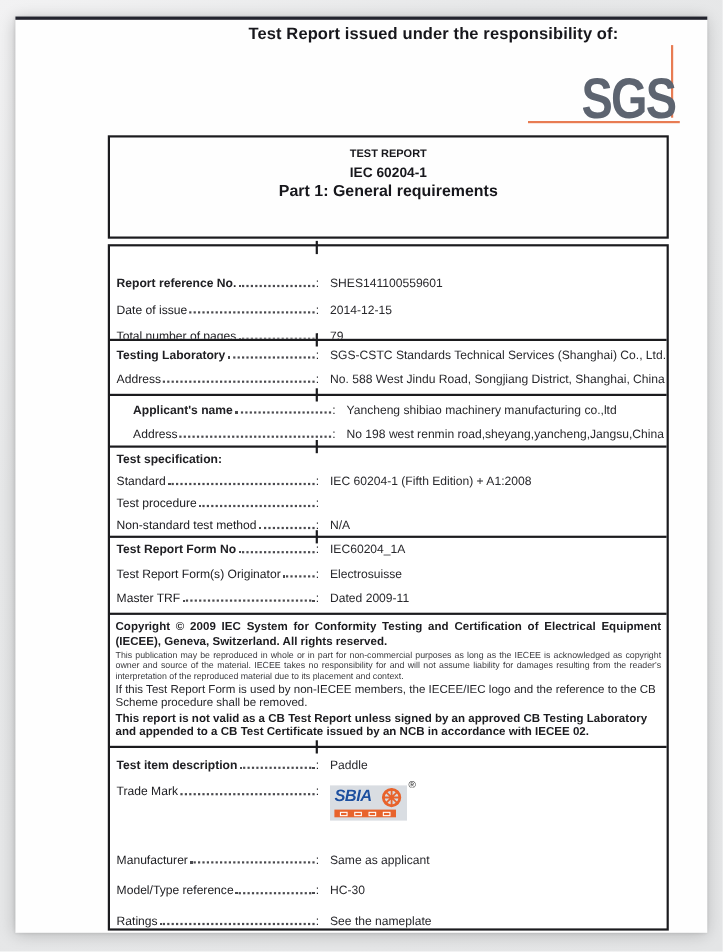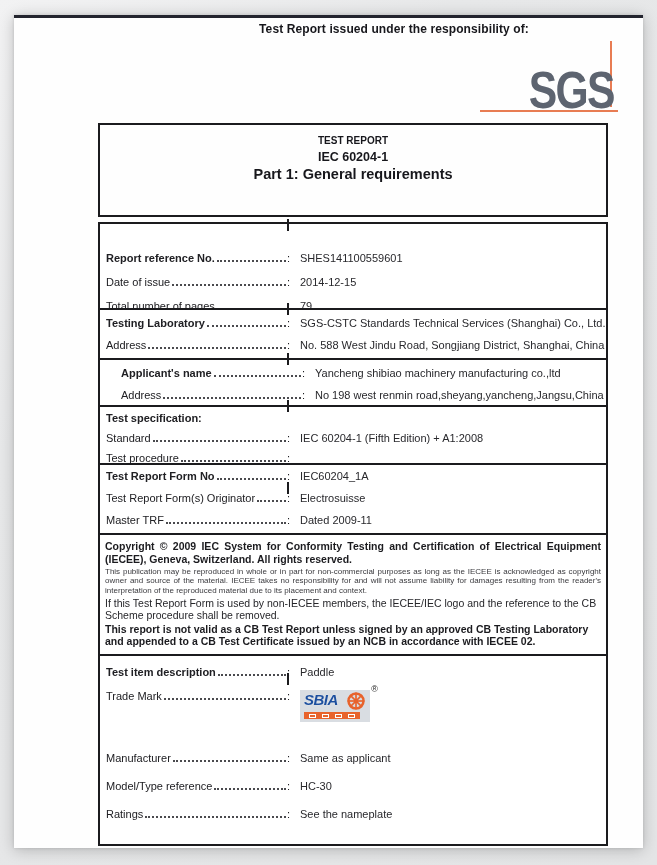--- a/index.html
+++ b/index.html
@@ -12,21 +12,21 @@
   }
   .page{
     position:absolute;left:14px;top:15px;width:629px;height:833px;
     background:#fefefe;
     border-top:3px solid #23242e;
     box-shadow:0 2px 14px rgba(0,0,0,.22), 0 0 3px rgba(0,0,0,.12);
     box-sizing:border-box;
   }
   .header-line{
     position:absolute;top:4px;left:120px;width:520px;
-    text-align:center;font-size:12px;font-weight:bold;color:#17171c;
+    text-align:center;font-size:15px;font-weight:bold;color:#17171c;
     letter-spacing:0.1px;
   }
   
   .sgs{position:absolute;top:22px;left:430px;width:180px;height:72px;}
   .sgs-text{
     position:absolute;right:10px;bottom:-4px;
     font-size:52px;font-weight:800;color:#5d6470;line-height:1;
     letter-spacing:-2px;transform:scaleX(.82);transform-origin:right bottom;
   }
   .sgs-hline{position:absolute;left:36px;bottom:0px;width:138px;height:2px;background:#e87c53;}
@@ -51,21 +51,21 @@
   .row{display:flex;align-items:center;padding-left:6px;font-size:11px;}
   .cell-l{width:184px;display:flex;align-items:baseline;flex:none;}
   .lbl{white-space:nowrap;color:#202024;}
   .b{font-weight:bold;}
   .leader{flex:1;border-bottom:2px dotted #4a4a4e;margin:0 1px 3px 2px;min-width:8px;}
   .colon{color:#202024;}
   .cell-v{flex:1;padding-left:10px;color:#28282c;white-space:nowrap;}
   .secA{height:84px;padding-top:22px;} .secA .row{height:24px;}
   .secB{height:50px;padding-top:2px;} .secB .row{height:22px;align-items:center;}
   .secC{height:47px;padding-top:2px;} .secC .row{height:22px;padding-left:21px;}
-  .secD{height:58px;padding-top:1px;} .secD .row{height:20px;}
+  .secD{height:82px;padding-top:1px;} .secD .row{height:20px;}
   .secE{height:70px;padding-top:0;} .secE .row{height:22px;}
   .secF{height:121px;padding:5px 5px 0 5px;}
   .secG{height:170px;padding-top:2px;}
   .secG .row{height:28px;}
   .secG .row.tm-row{height:54px;align-items:flex-start;padding-top:4px;}
   
   .cp1{font-size:10.5px;font-weight:bold;text-align:justify;line-height:12.5px;color:#1b1b1f;}
   .cp2{font-size:8px;text-align:justify;line-height:9.3px;color:#3a3a3e;margin-top:2px;}
   .cp3{font-size:10.5px;line-height:12.5px;color:#26262a;margin-top:2px;}
   .cp4{font-size:10.5px;font-weight:bold;line-height:12.5px;color:#1b1b1f;margin-top:1px;}

